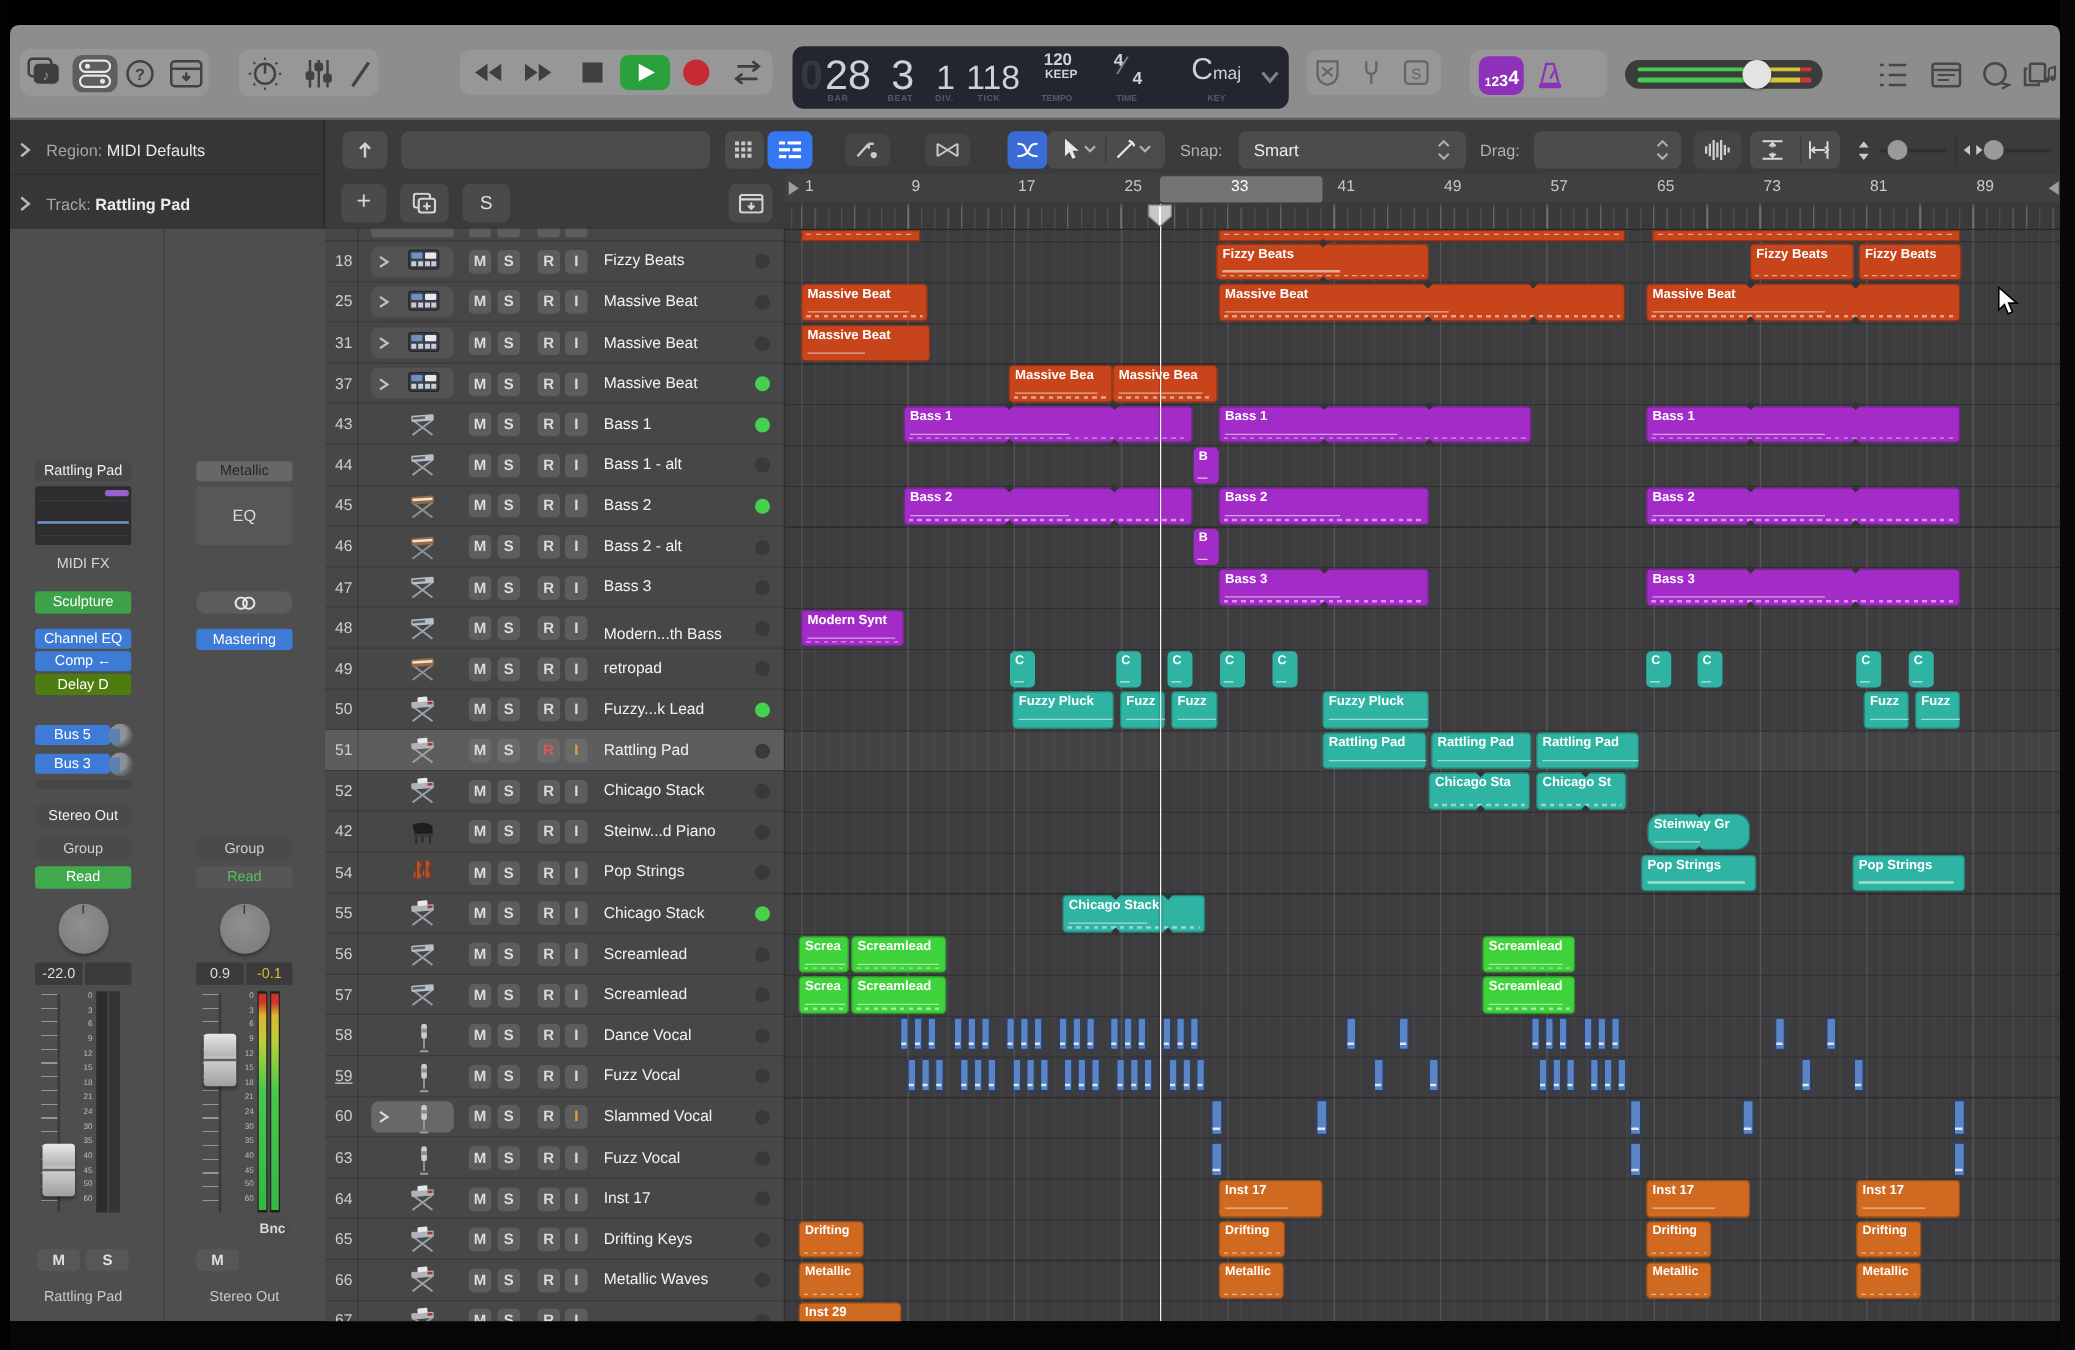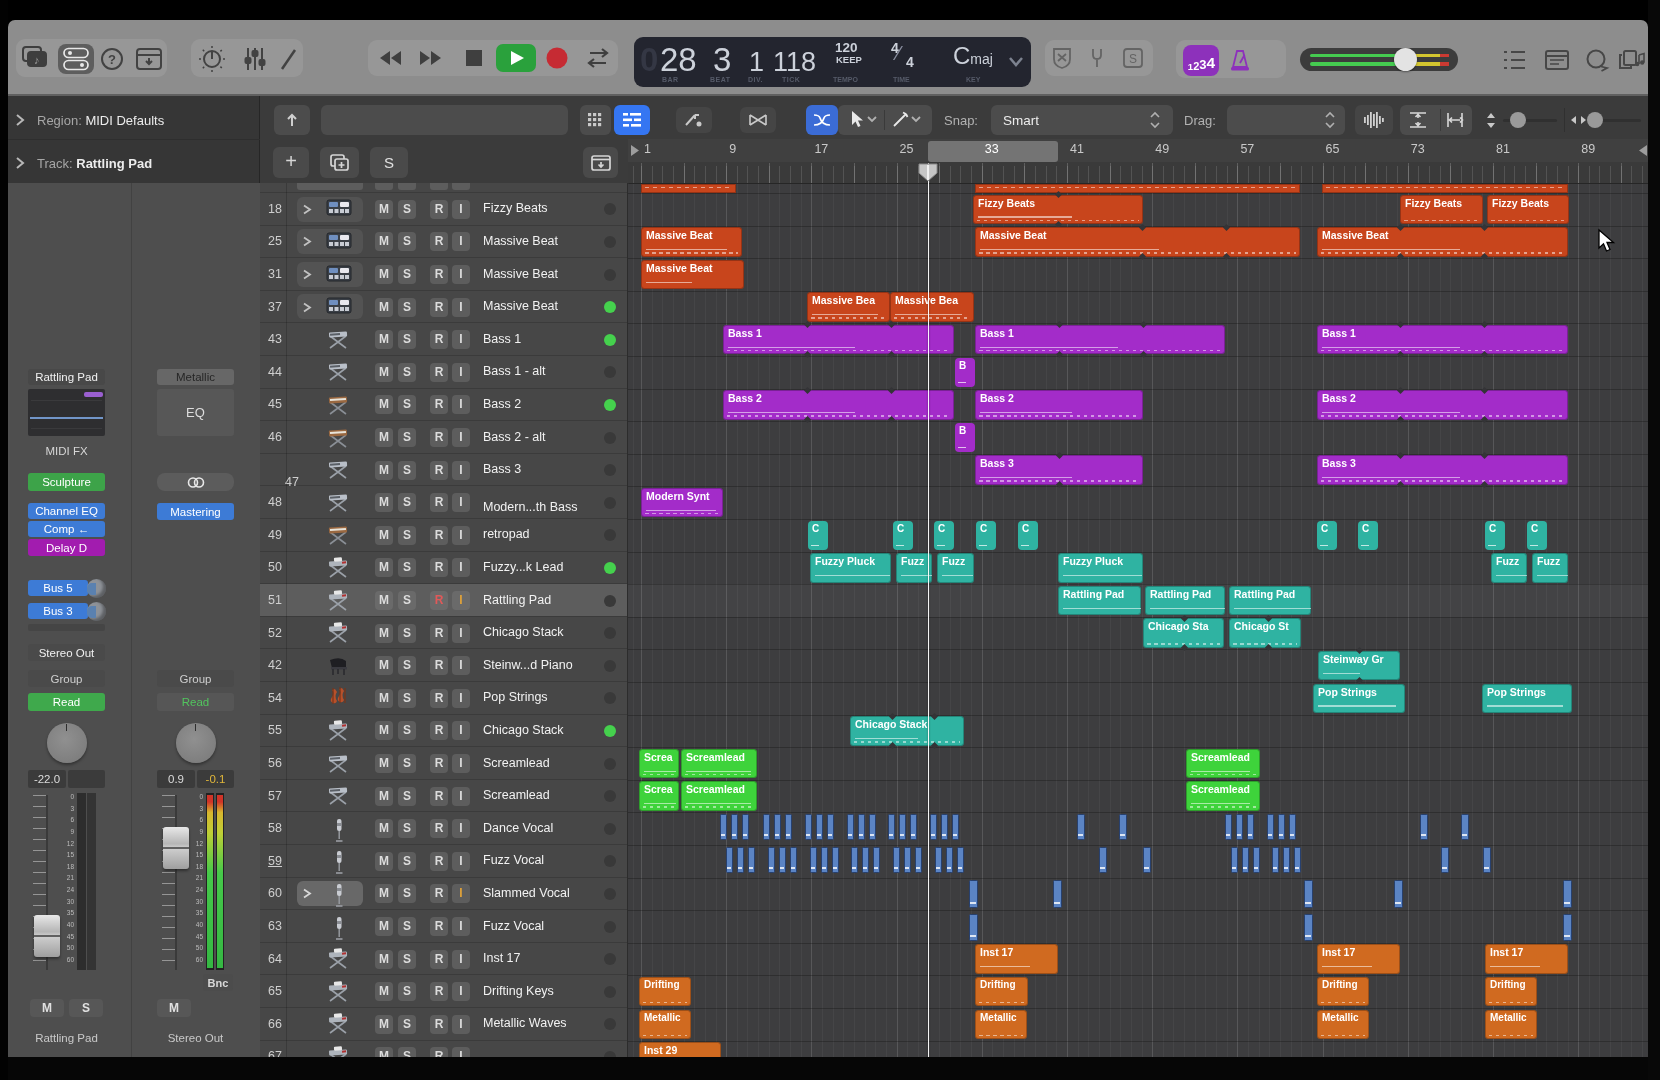--- a/index.html
+++ b/index.html
@@ -303,21 +303,21 @@
 <div class="ab" style="left:28px;top:443px;width:77px;height:16px;background:transparent;border-radius:3px;color:#d6d6d6;font-size:11.5px;font-weight:normal;display:flex;align-items:center;justify-content:center;">MIDI FX</div>
 <div class="ab" style="left:28px;top:473px;width:77px;height:18px;background:#3da349;border-radius:3px;color:#fff;font-size:11.5px;font-weight:normal;display:flex;align-items:center;justify-content:center;">Sculpture</div>
 <div class="ab" style="left:157px;top:473px;width:77px;height:18px;background:#5c5c5c;border-radius:8px;color:#e8e8e8;font-size:11.5px;font-weight:normal;display:flex;align-items:center;justify-content:center;">
       <svg width="20" height="11">
         <circle cx="7" cy="5.5" r="4.5" stroke="#e8e8e8" stroke-width="1.6" fill="none"></circle>
         <circle cx="13" cy="5.5" r="4.5" stroke="#e8e8e8" stroke-width="1.6" fill="none"></circle>
       </svg>
     </div>
 <div class="ab" style="left:28px;top:503px;width:77px;height:16px;background:#3d7bd6;border-radius:3px;color:#fff;font-size:11.5px;font-weight:normal;display:flex;align-items:center;justify-content:center;">Channel EQ</div>
 <div class="ab" style="left:28px;top:521px;width:77px;height:16px;background:#3d7bd6;border-radius:3px;color:#fff;font-size:11.5px;font-weight:normal;display:flex;align-items:center;justify-content:center;">Comp ←</div>
-<div class="ab" style="left:28px;top:539px;width:77px;height:17px;background:#a21caf;border-radius:3px;color:#fff;font-size:11.5px;font-weight:normal;display:flex;align-items:center;justify-content:center;">Delay D</div>
+<div class="ab" style="left:28px;top:539px;width:77px;height:17px;background:#4d7c0f;border-radius:3px;color:#fff;font-size:11.5px;font-weight:normal;display:flex;align-items:center;justify-content:center;">Delay D</div>
 <div class="ab" style="left:157px;top:503px;width:77px;height:17px;background:#3d7bd6;border-radius:3px;color:#fff;font-size:11.5px;font-weight:normal;display:flex;align-items:center;justify-content:center;">Mastering</div>
 <div class="ab" style="left:28px;top:580px;width:60px;height:16px;background:#3d7bd6;border-radius:3px;color:#fff;font-size:11.5px;display:flex;align-items:center;justify-content:center;">Bus 5</div>
 <div class="ab" style="left:28px;top:603px;width:60px;height:16px;background:#3d7bd6;border-radius:3px;color:#fff;font-size:11.5px;display:flex;align-items:center;justify-content:center;">Bus 3</div>
 <div class="ab" style="left:87px;top:579px;width:19px;height:19px;border-radius:50%;background:#8e9298;box-shadow:inset -3px -2px 3px rgba(0,0,0,0.35);"></div>
 <div class="ab" style="left:87px;top:583px;width:9px;height:12px;border-radius:5px 0 0 5px;background:#5a81b0;"></div>
 <div class="ab" style="left:87px;top:602px;width:19px;height:19px;border-radius:50%;background:#8e9298;box-shadow:inset -3px -2px 3px rgba(0,0,0,0.35);"></div>
 <div class="ab" style="left:87px;top:606px;width:9px;height:12px;border-radius:5px 0 0 5px;background:#5a81b0;"></div>
 <div style="position:absolute;left:28px;top:624px;width:77px;height:7px;background:#454545;border-radius:2px;"></div>
 <div class="ab" style="left:28px;top:644px;width:77px;height:17px;background:#4a4a4a;border-radius:3px;color:#f0f0f0;font-size:11.5px;font-weight:normal;display:flex;align-items:center;justify-content:center;">Stereo Out</div>
 <div class="ab" style="left:28px;top:670px;width:77px;height:17px;background:#4a4a4a;border-radius:3px;color:#cfcfcf;font-size:11.5px;font-weight:normal;display:flex;align-items:center;justify-content:center;">Group</div>
@@ -533,21 +533,21 @@
         <rect x="3" y="4" width="18" height="6" rx="1" fill="#9a6840" transform="rotate(-4 12 7)"></rect>
         <rect x="4" y="5.5" width="16" height="2" fill="#e8e4da" transform="rotate(-4 12 7)"></rect>
       </svg></div>
 <div class="mbtn" style="left:375px;top:428.0px;background:#5d5d5d;">M</div>
 <div class="mbtn" style="left:398px;top:428.0px;background:#5d5d5d;">S</div>
 <div class="mbtn" style="left:430px;top:428.0px;background:#5d5d5d;color:#dcdcdc;">R</div>
 <div class="mbtn" style="left:452px;top:428.0px;background:#5d5d5d;color:#dcdcdc;">I</div>
 <div class="tl-name" style="left:483px;top:429.5px;">Bass 2 - alt</div>
 <div class="ab" style="left:604px;top:431.5px;width:12px;height:12px;border-radius:50%;background:#393939;"></div>
 <div class="ab" style="left:260px;top:453.8px;width:368px;height:32.6px;background:#474747;border-bottom:1px solid #3b3b3b;"></div>
-<div class="tl-num" style="left:275px;top:462.6px;margin-top:12px;">47</div>
+<div class="tl-num" style="left:258px;top:462.6px;">47</div>
 <div class="ab" style="left:326px;top:458.1px;"><svg width="24" height="24" viewBox="0 0 24 24">
         <g stroke="#9aa0a8" stroke-width="1.6" fill="none">
           <path d="M4 8 L20 20 M20 8 L4 20"></path>
         </g>
         <rect x="3" y="4" width="18" height="5" rx="1" fill="#b9bfc8" transform="rotate(-4 12 6)"></rect>
         <rect x="4" y="5.2" width="10" height="2" fill="#5a5f66" transform="rotate(-4 12 6)"></rect>
       </svg></div>
 <div class="mbtn" style="left:375px;top:460.6px;background:#5d5d5d;">M</div>
 <div class="mbtn" style="left:398px;top:460.6px;background:#5d5d5d;">S</div>
 <div class="mbtn" style="left:430px;top:460.6px;background:#5d5d5d;color:#dcdcdc;">R</div>
@@ -1070,21 +1070,21 @@
       <div class="dash"></div>
     </div>
 <div class="ab" style="left:1181.5px;top:615.8px;width:5px;height:5px;background:#343437;transform:rotate(45deg);"></div>
 <div class="ab" style="left:1181.5px;top:645.4px;width:5px;height:5px;background:#343437;transform:rotate(45deg);"></div>
 <div class="reg" style="left:1229.0px;top:618.3px;width:72.0px;height:29.6px;background:#2fb3a2;box-shadow:inset 0 0 0 1px rgba(0,0,0,0.25);font-size:10.5px;">
       <div class="lb">Chicago St</div>
       <div class="dash"></div>
     </div>
 <div class="ab" style="left:1265.5px;top:615.8px;width:5px;height:5px;background:#343437;transform:rotate(45deg);"></div>
 <div class="ab" style="left:1265.5px;top:645.4px;width:5px;height:5px;background:#343437;transform:rotate(45deg);"></div>
-<div class="reg" style="left:1318.0px;top:650.9px;width:82.0px;height:29.6px;background:#2fb3a2;box-shadow:inset 0 0 0 1px rgba(0,0,0,0.25);font-size:10.5px;">
+<div class="reg" style="left:1318.0px;top:650.9px;width:82.0px;height:29.6px;background:#2fb3a2;box-shadow:inset 0 0 0 1px rgba(0,0,0,0.25);font-size:10.5px;border-radius:11px;">
       <div class="lb">Steinway Gr</div>
       <div class="ul" style="width:37px;"></div>
     </div>
 <div class="ab" style="left:1356.5px;top:648.4px;width:5px;height:5px;background:#343437;transform:rotate(45deg);"></div>
 <div class="ab" style="left:1356.5px;top:678.0px;width:5px;height:5px;background:#343437;transform:rotate(45deg);"></div>
 <div class="reg" style="left:1313.0px;top:683.5px;width:92.0px;height:29.6px;background:#2fb3a2;box-shadow:inset 0 0 0 1px rgba(0,0,0,0.25);font-size:10.5px;">
       <div class="lb">Pop Strings</div>
       <div class="ul" style="width:78px;"></div>
     </div>
 <div class="reg" style="left:1482.0px;top:683.5px;width:90.0px;height:29.6px;background:#2fb3a2;box-shadow:inset 0 0 0 1px rgba(0,0,0,0.25);font-size:10.5px;">

